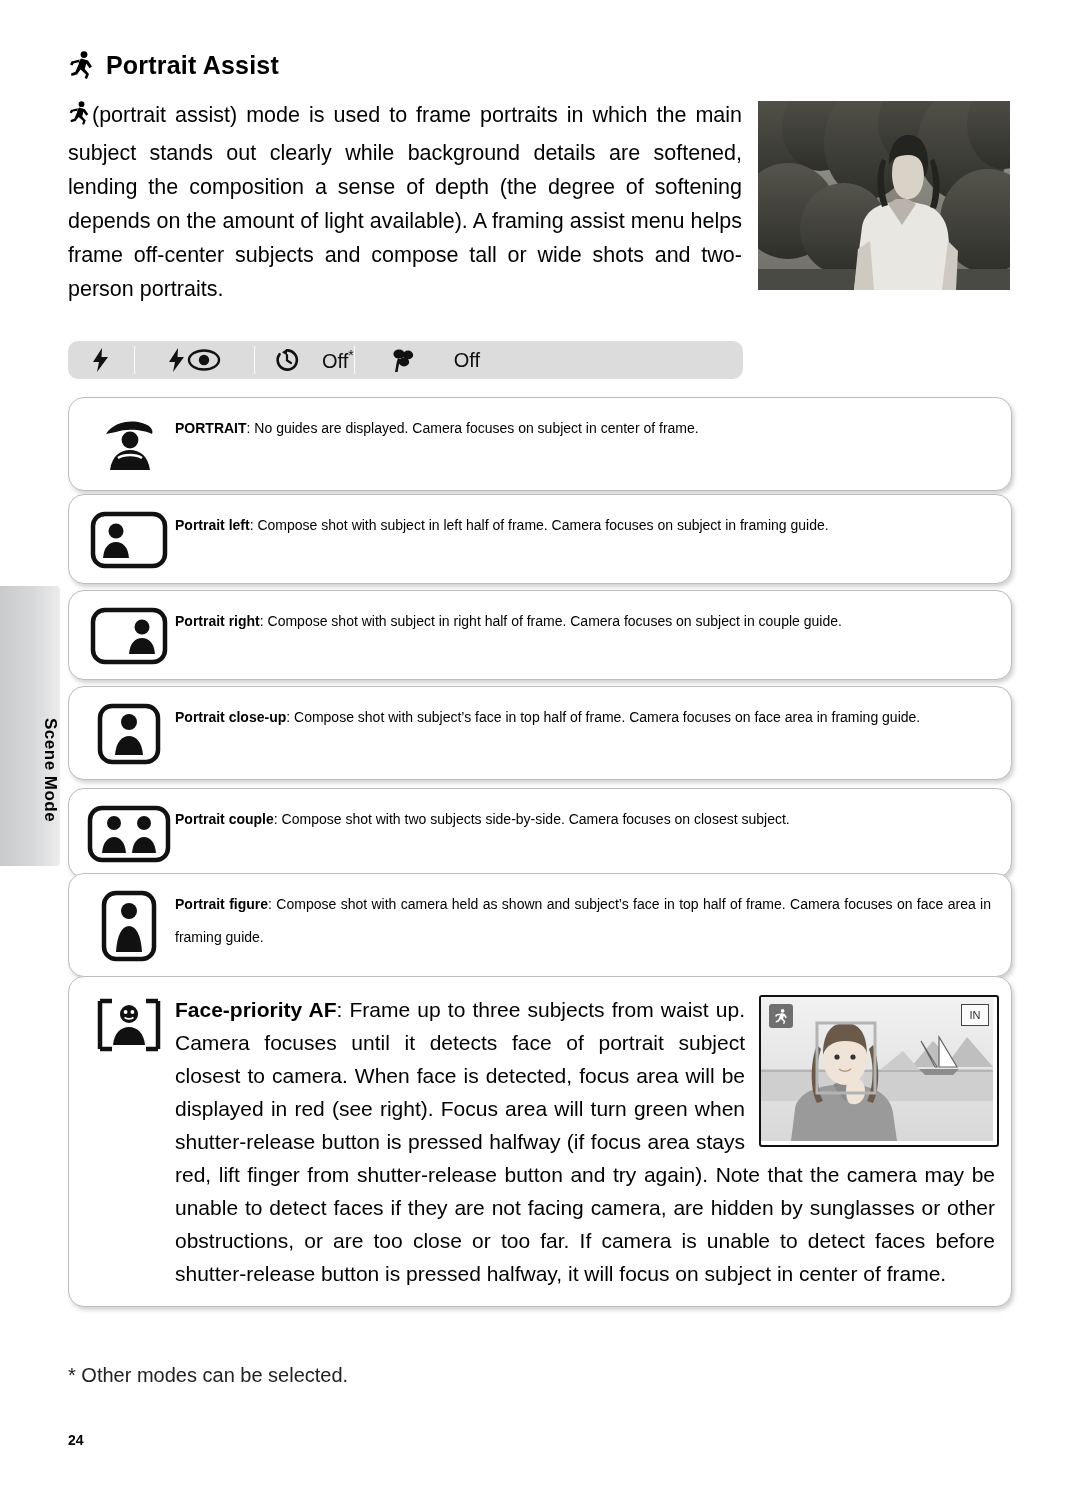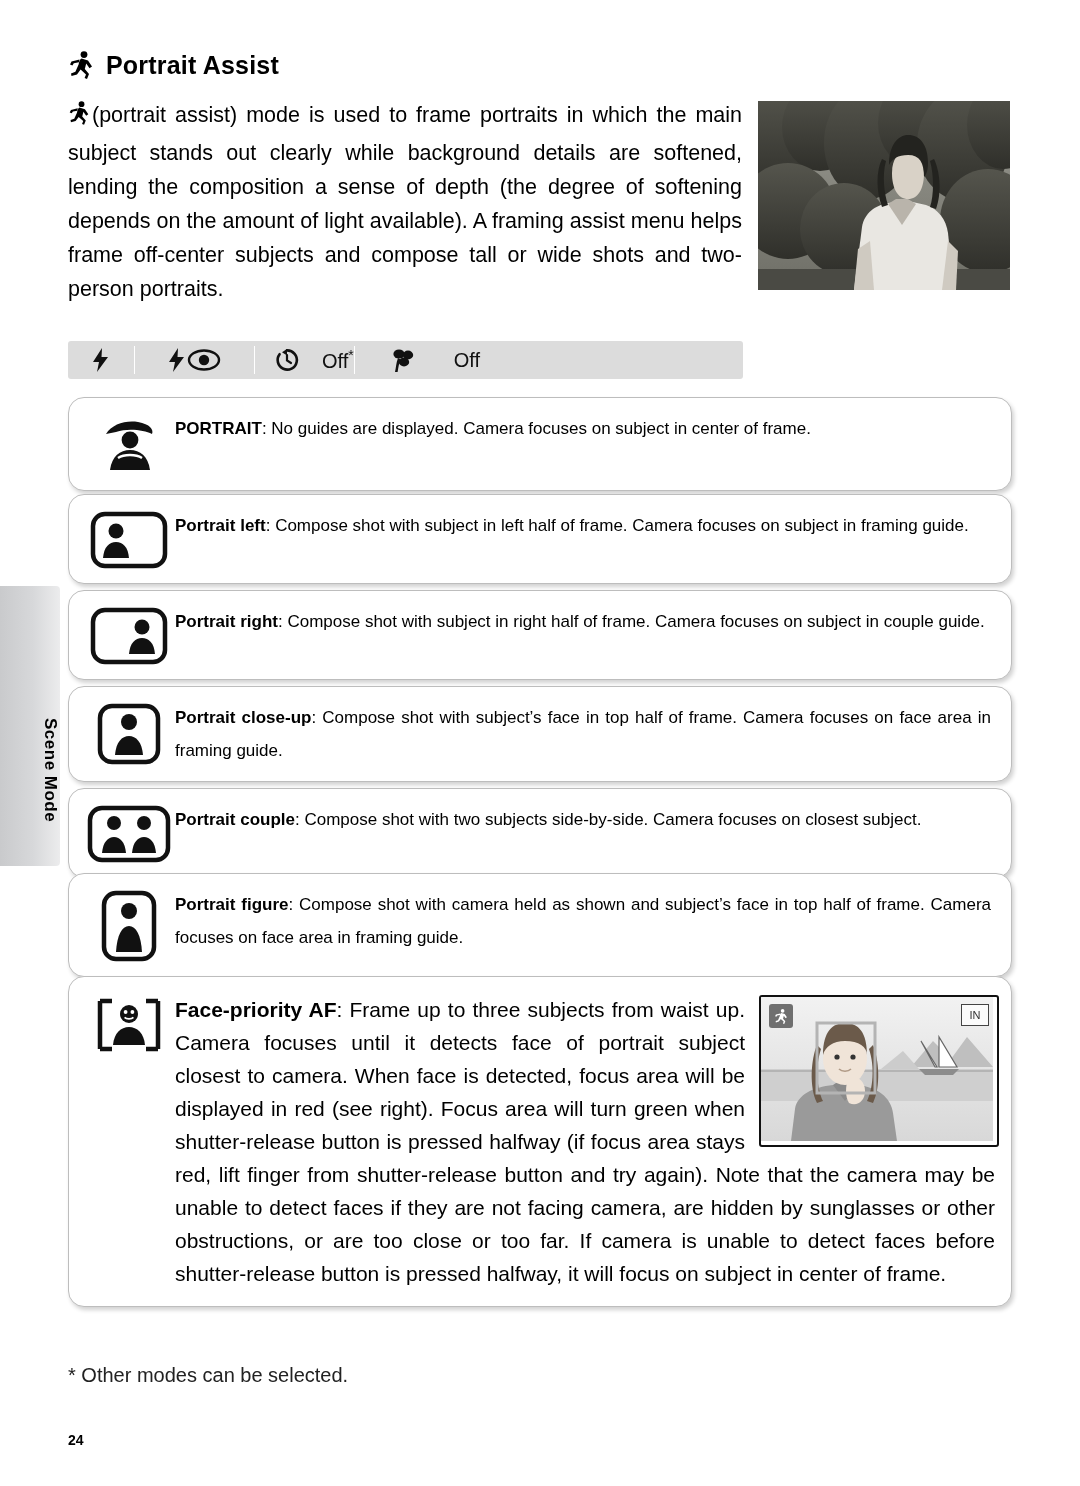--- a/index.html
+++ b/index.html
@@ -104,21 +104,21 @@
   .photo svg { display:block; }
 
   
   .mode-bar {
     position: absolute;
     left: 68px;
     top: 341px;
     width: 675px;
     height: 38px;
     background: #dcdcdc;
-    border-radius: 3px;
+    border-radius: 10px;
     display: flex;
     align-items: center;
   }
   .mode-bar .seg {
     height: 38px;
     display: flex;
     align-items: center;
     position: relative;
   }
   .mode-bar .seg + .seg::before {
@@ -159,21 +159,21 @@
   }
   .row-icon {
     flex: 0 0 92px;
     display: flex;
     align-items: flex-start;
     justify-content: center;
     padding-top: 2px;
   }
   .row-text {
     flex: 1;
-    font-size: 17px;
+    font-size: 14px;
     line-height: 33px;
     text-align: justify;
     text-justify: inter-word;
     padding-right: 4px;
   }
   .row-text b { font-weight: bold; }
 
   
   .fp-row {
     position: absolute;

